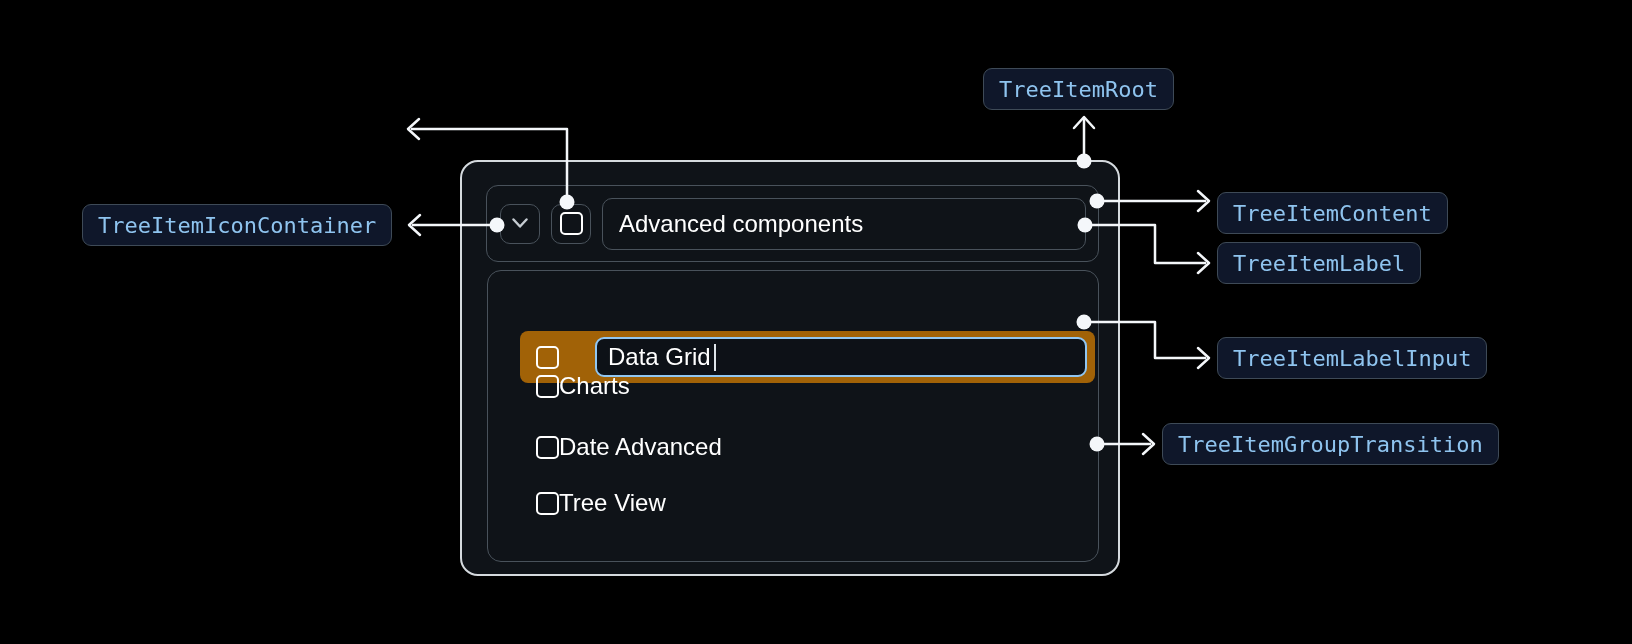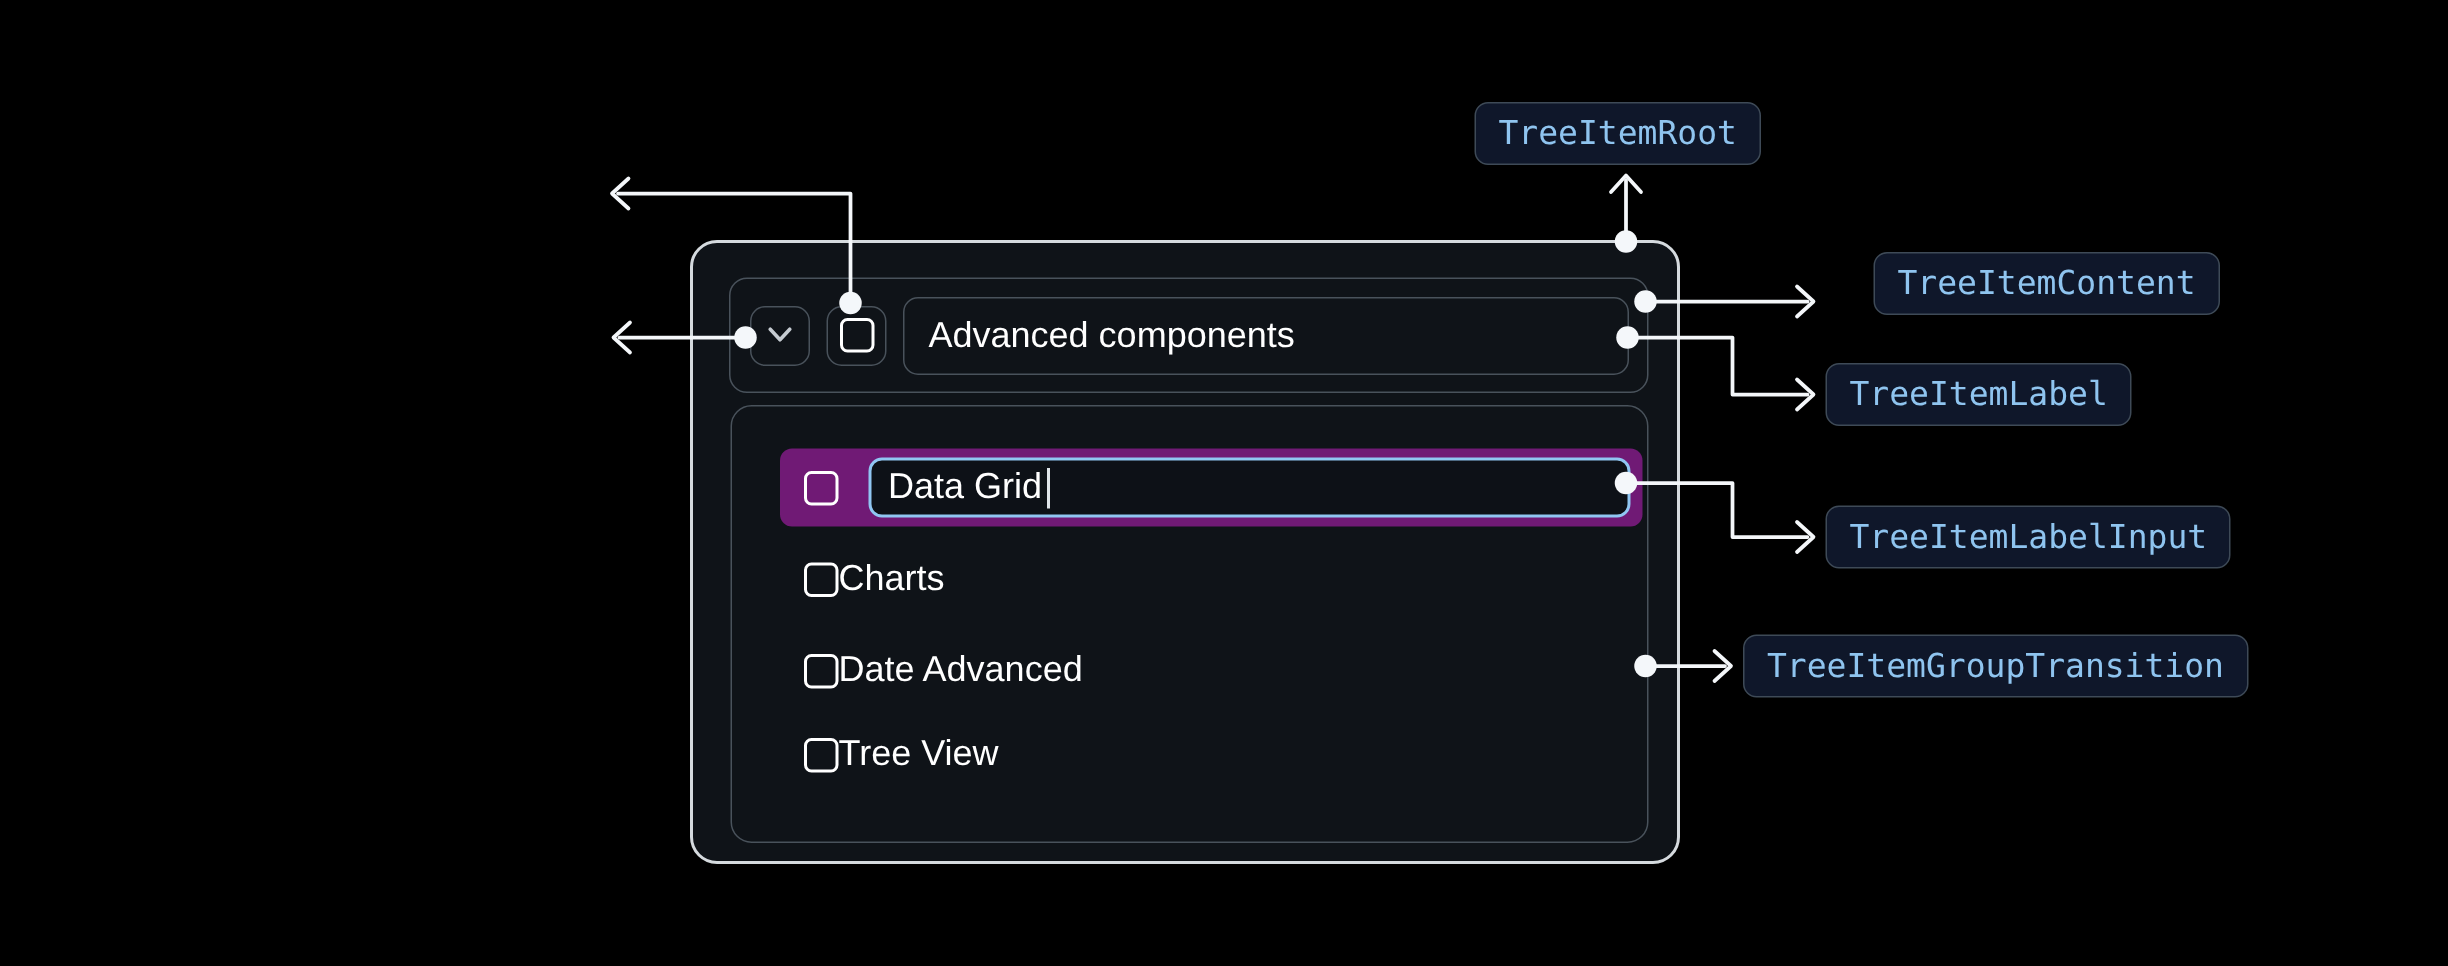--- a/index.html
+++ b/index.html
@@ -25,40 +25,41 @@
   .cb-glyph{width:23px;height:23px;box-sizing:border-box;border:2.5px solid #ffffff;
             border-radius:5px;flex:0 0 auto;}
   .label-box{flex:1;height:52px;box-sizing:border-box;border:1.5px solid #49525b;
              border-radius:10px;display:flex;align-items:center;padding-left:16px;
              color:#ffffff;font-size:24px;}
   .group-box{position:absolute;left:25px;top:108px;width:612px;height:292px;
              box-sizing:border-box;border:1.5px solid #49525b;border-radius:14px;}
   .row{position:absolute;left:32px;width:575px;height:52px;display:flex;
        align-items:center;padding-left:16px;box-sizing:border-box;
        color:#ffffff;font-size:24px;}
-  .row.editing{background:#701a75;border-radius:8px;gap:20px;padding-right:8px;}
+  .row.editing{background:#a16207;border-radius:8px;gap:36px;padding-right:8px;margin-top:32px;}
   .row-label{color:#ffffff;}
   .label-input{flex:1;height:40px;box-sizing:border-box;background:#0d1117;
                border:2px solid #90c6f2;border-radius:9px;display:flex;
                align-items:center;padding-left:11px;color:#ffffff;font-size:24px;}
   .caret{width:2px;height:27px;background:#dfe5ea;margin-left:3px;}
 
   
   .overlay{position:absolute;left:0;top:0;width:1632px;height:644px;pointer-events:none;}
   .overlay path{stroke:#f4f7fa;stroke-width:2.5;fill:none;stroke-linecap:round;
                 stroke-linejoin:round;}
   .overlay circle{fill:#f4f7fa;stroke:none;}
 </style>
 </head>
 <body>
 
 <div class="stage">
 
+  <div class="badge" style="left:82px;top:204px;">TreeItemIconContainer</div>
   <div class="badge" style="left:983px;top:68px;">TreeItemRoot</div>
-  <div class="badge" style="left:1217px;top:168px;margin-left:32px;">TreeItemContent</div>
+  <div class="badge" style="left:1217px;top:192px;">TreeItemContent</div>
   <div class="badge" style="left:1217px;top:242px;">TreeItemLabel</div>
   <div class="badge" style="left:1217px;top:337px;">TreeItemLabelInput</div>
   <div class="badge" style="left:1162px;top:423px;">TreeItemGroupTransition</div>
 
   <div class="root-box">
 
     <div class="content-box">
       <div class="icon-btn">
         <svg width="18" height="11" viewBox="0 0 18 11">
           <polyline points="2.5,1.5 9,8.5 15.5,1.5" fill="none" stroke="#c6ccd2" stroke-width="2.4" stroke-linecap="round" stroke-linejoin="round"></polyline>

